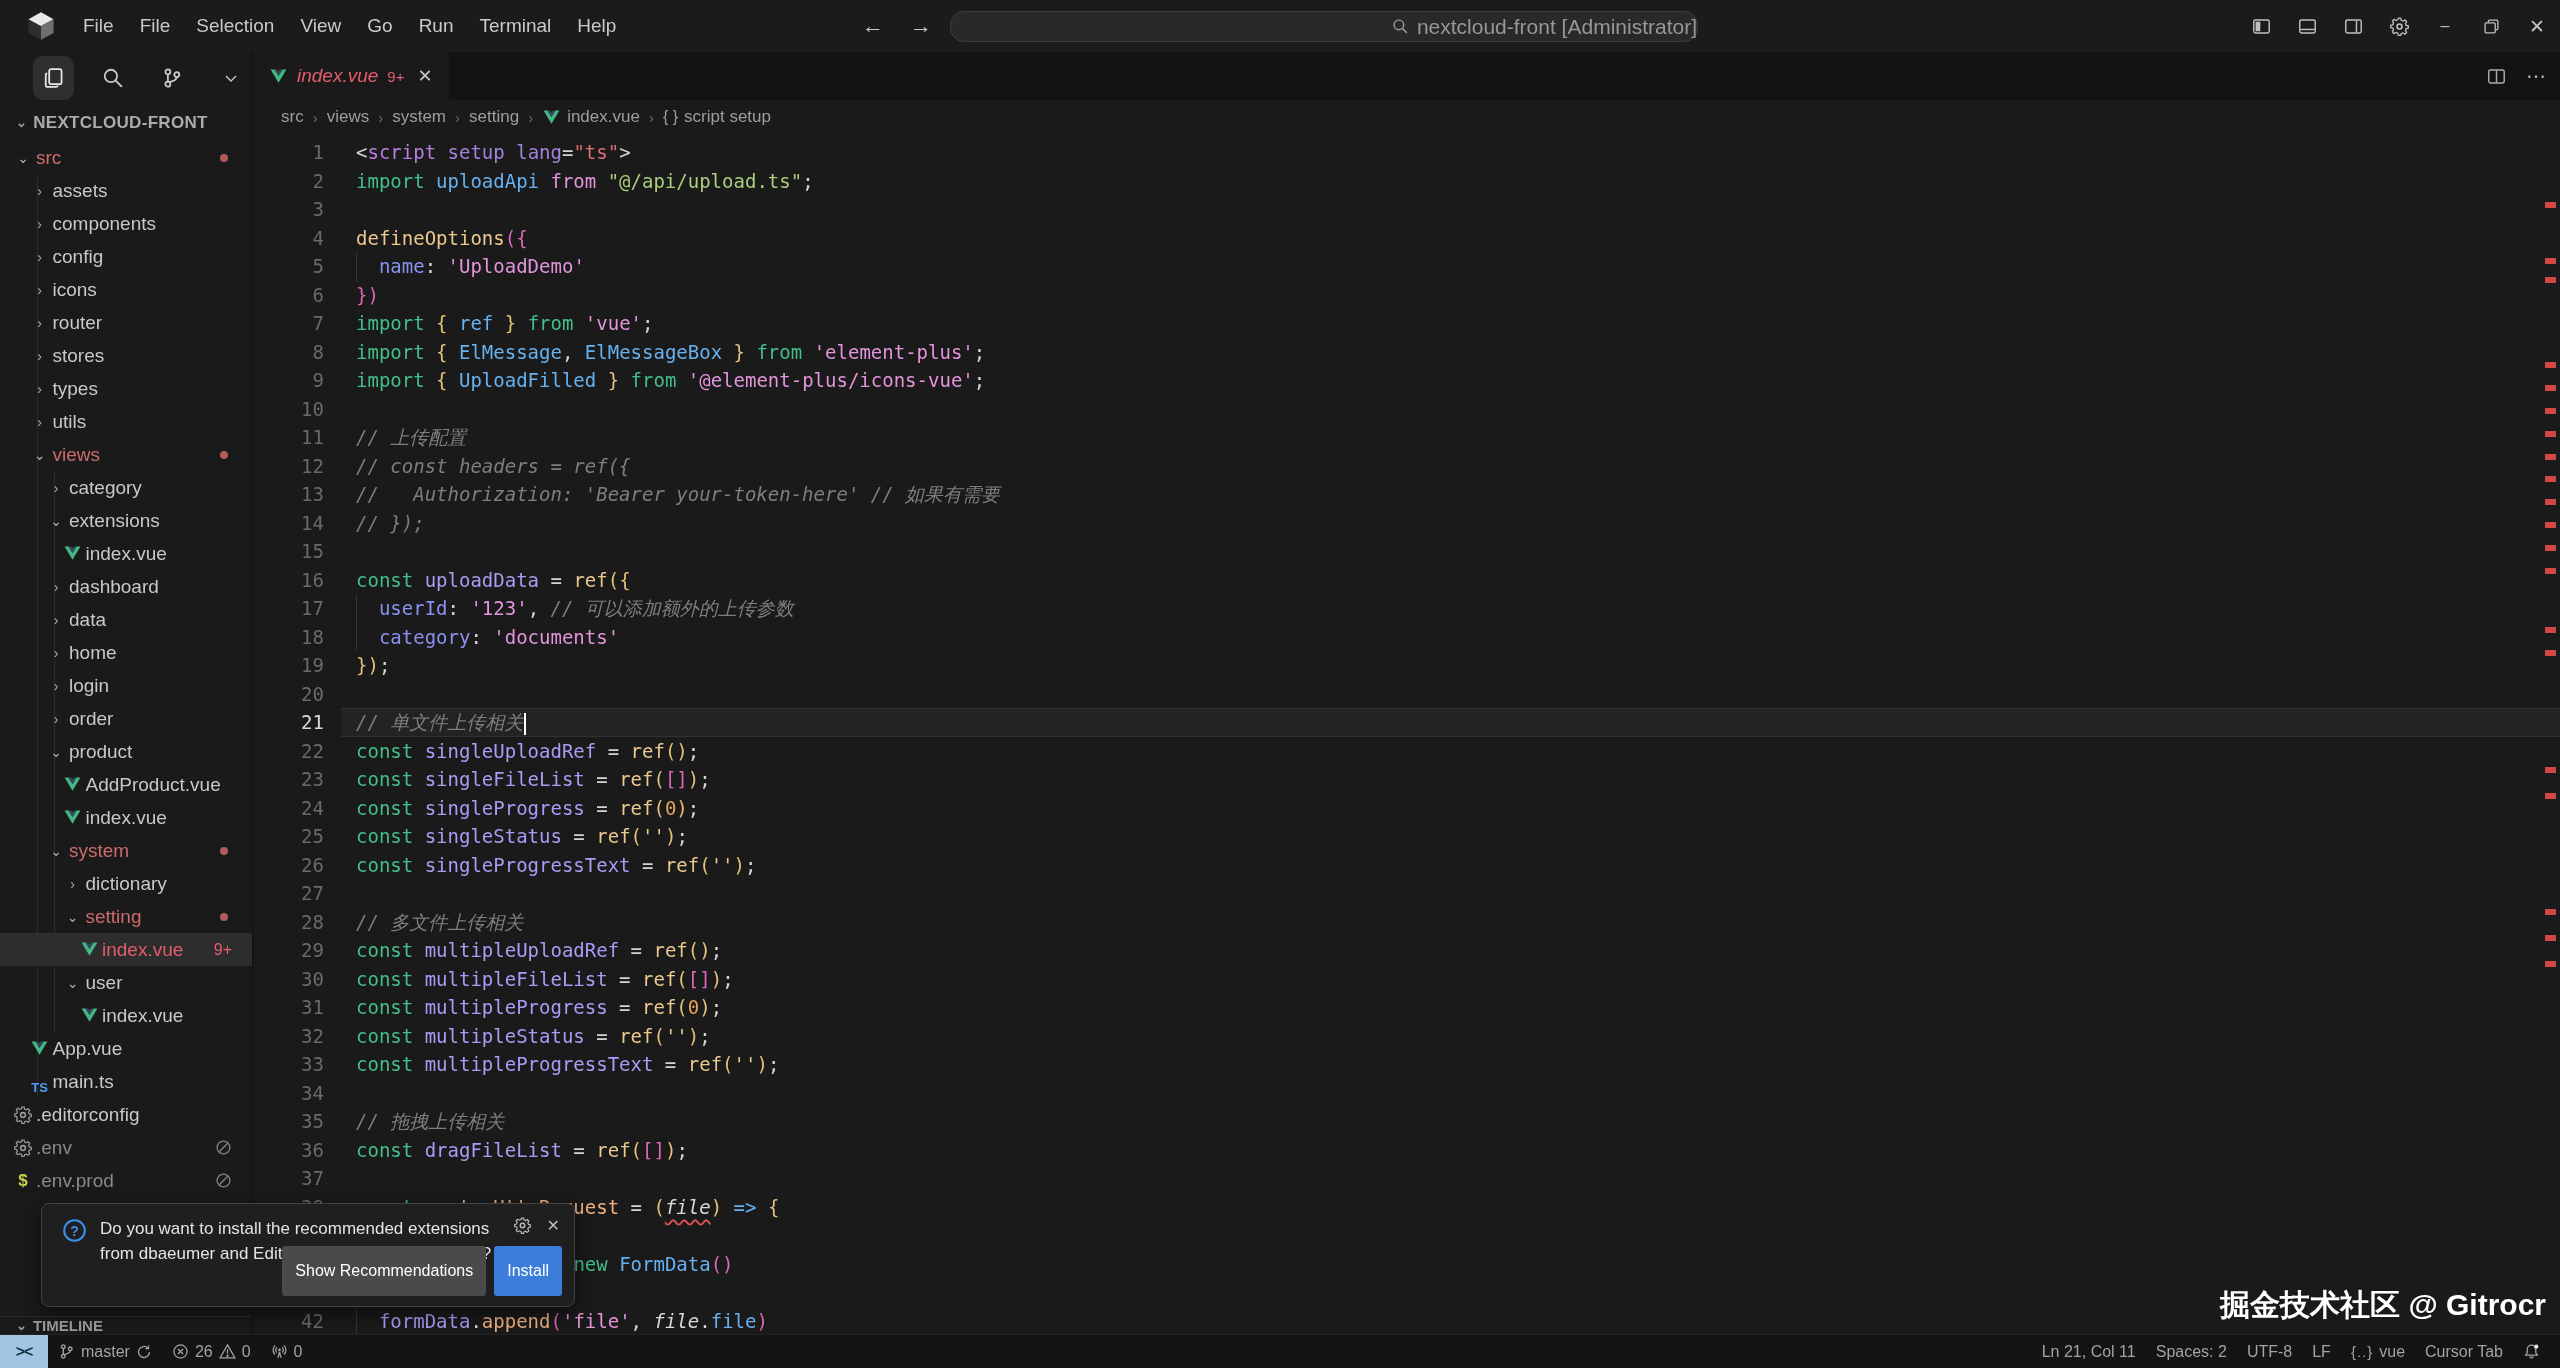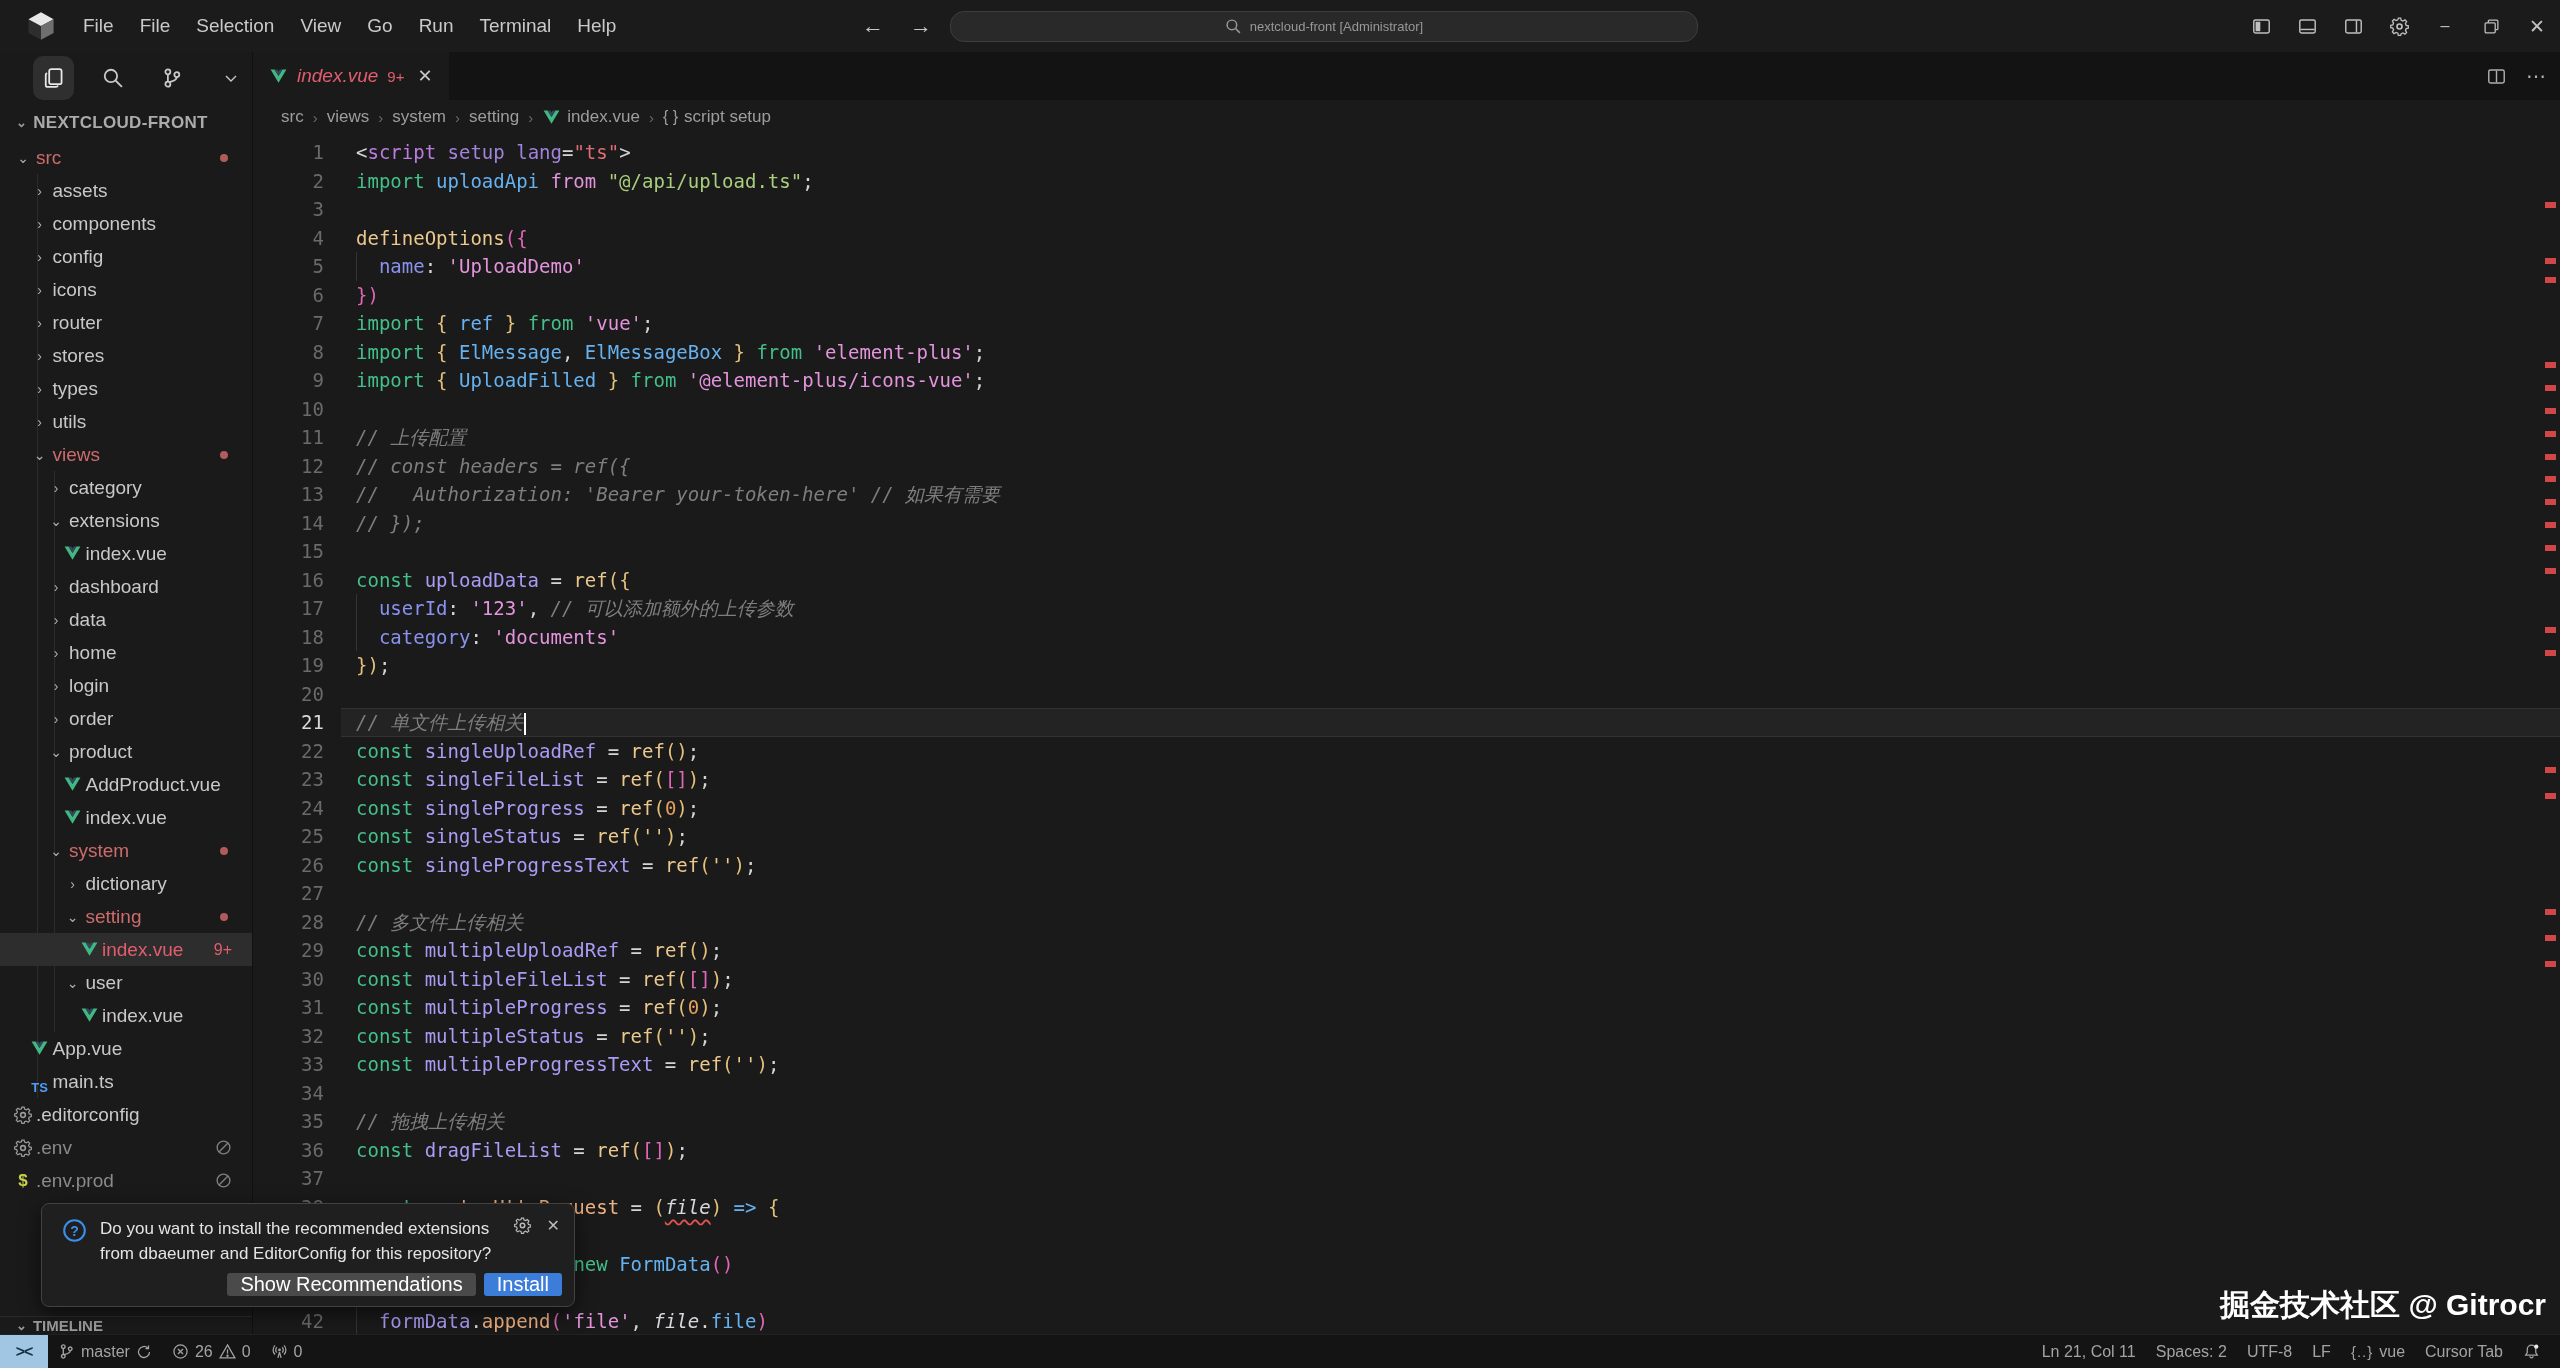--- a/index.html
+++ b/index.html
@@ -5,22 +5,22 @@
   * { margin:0; padding:0; box-sizing:border-box; }
   html,body { width:2560px; height:1368px; overflow:hidden; background:#1a1a1a;
     font-family:"Liberation Sans", sans-serif; color:#cccccc; }
   .titlebar { position:relative; height:52px; background:#1b1b1b; display:flex; align-items:center; }
   .logo { width:30px; height:30px; margin:0 14px 0 26px; }
   .menus { display:flex; align-items:center; }
   .menu-item { font-size:19px; color:#c9c9c9; padding:6px 13px; border-radius:5px; cursor:default; }
   .nav-arrows { position:absolute; left:856px; top:0; height:52px; display:flex; align-items:center; gap:14px; color:#c8c8c8; font-size:22px; }
   .nav-arrows span { padding:0 6px; }
   .cmd-center { position:absolute; left:950px; top:11px; width:748px; height:31px; background:#292929;
-    border:1px solid #3d3d3d; border-radius:14px; display:flex; align-items:center; justify-content:center; gap:8px;
-    color:#989898; font-size:13px; }
+    border:1px solid #3d3d3d; border-radius:14px; display:flex; align-items:center; justify-content:flex-end; gap:8px;
+    color:#989898; font-size:21px; }
   .win-controls { position:absolute; right:0; top:0; height:52px; display:flex; align-items:center; }
   .wc { width:46px; height:52px; display:flex; align-items:center; justify-content:center; color:#c0c0c0; }
   .wc.close-btn { font-size:19px; }
   .main-row { display:flex; height:1282px; }
   .sidebar { position:relative; width:253px; background:#1a1a1a; flex:none; border-right:1px solid #101010; }
   .activity-row { height:52px; display:flex; align-items:center; padding-left:33px; gap:18px; }
   .act-btn { width:44px; height:44px; display:flex; align-items:center; justify-content:center; border-radius:10px; color:#c9c9c9; }
   .act-btn.active { background:#2f2f2f; color:#e8e8e8; }
   .explorer-header { height:37px; display:flex; align-items:center; padding-left:16px; gap:6px;
     font-size:17px; font-weight:bold; color:#ababab; letter-spacing:.3px; }
@@ -69,21 +69,21 @@
   .tk-pr{color:#d8d8e0;font-style:italic} .tk-t{color:#bb7cdf} .tk-at{color:#a183db} .tk-g{color:#ebc88d}
   .tk-prsq{color:#d8d8e0;font-style:italic; text-decoration:underline wavy #e05151; text-decoration-thickness:1.5px; text-underline-offset:5px;}
   .ruler { position:absolute; right:2px; top:0; bottom:0; width:14px; }
   .ruler-mark { position:absolute; right:2px; width:11px; height:6px; background:#d14747; }
   .toast { position:absolute; left:41px; top:1203px; width:534px; height:104px; background:#1f1f1f;
     border:1px solid #424242; border-radius:8px; z-index:50; box-shadow:0 6px 20px rgba(0,0,0,.55); }
   .toast-msg { position:absolute; left:58px; top:13px; width:418px; font-size:17px; line-height:1.45; color:#e4e4e4; }
   .toast-qicon { position:absolute; left:20px; top:14px; }
   .toast-topright { position:absolute; right:14px; top:12px; display:flex; gap:16px; align-items:center; color:#bbbbbb; }
   .toast-buttons { position:absolute; right:12px; bottom:10px; display:flex; gap:8px; }
-  .toast-btn { font-size:20px; color:#ffffff; padding:0 13px; border-radius:3px; border:none; }
+  .toast-btn { font-size:16px; color:#ffffff; padding:16px 13px; border-radius:3px; border:none; }
   .btn-secondary { background:#4a4a4a; }
   .btn-primary { background:#3c7dd9; }
   .statusbar { position:relative; height:34px; background:#141414; display:flex; align-items:center;
     justify-content:space-between; font-size:16px; color:#a3a3a3; border-top:1px solid #222222; }
   .sb-left, .sb-right { display:flex; align-items:center; height:100%; }
   .sb-seg { display:flex; align-items:center; gap:6px; padding:0 10px; height:100%; }
   .sb-remote { width:48px; height:100%; background:#a0c6e4; color:#143243; font-weight:bold; font-size:16px;
     display:flex; align-items:center; justify-content:center; letter-spacing:-1px; }
   .watermark { position:absolute; right:14px; bottom:42px; font-size:30px; font-weight:bold; color:#ffffff; z-index:60; }
   svg { display:block; }

